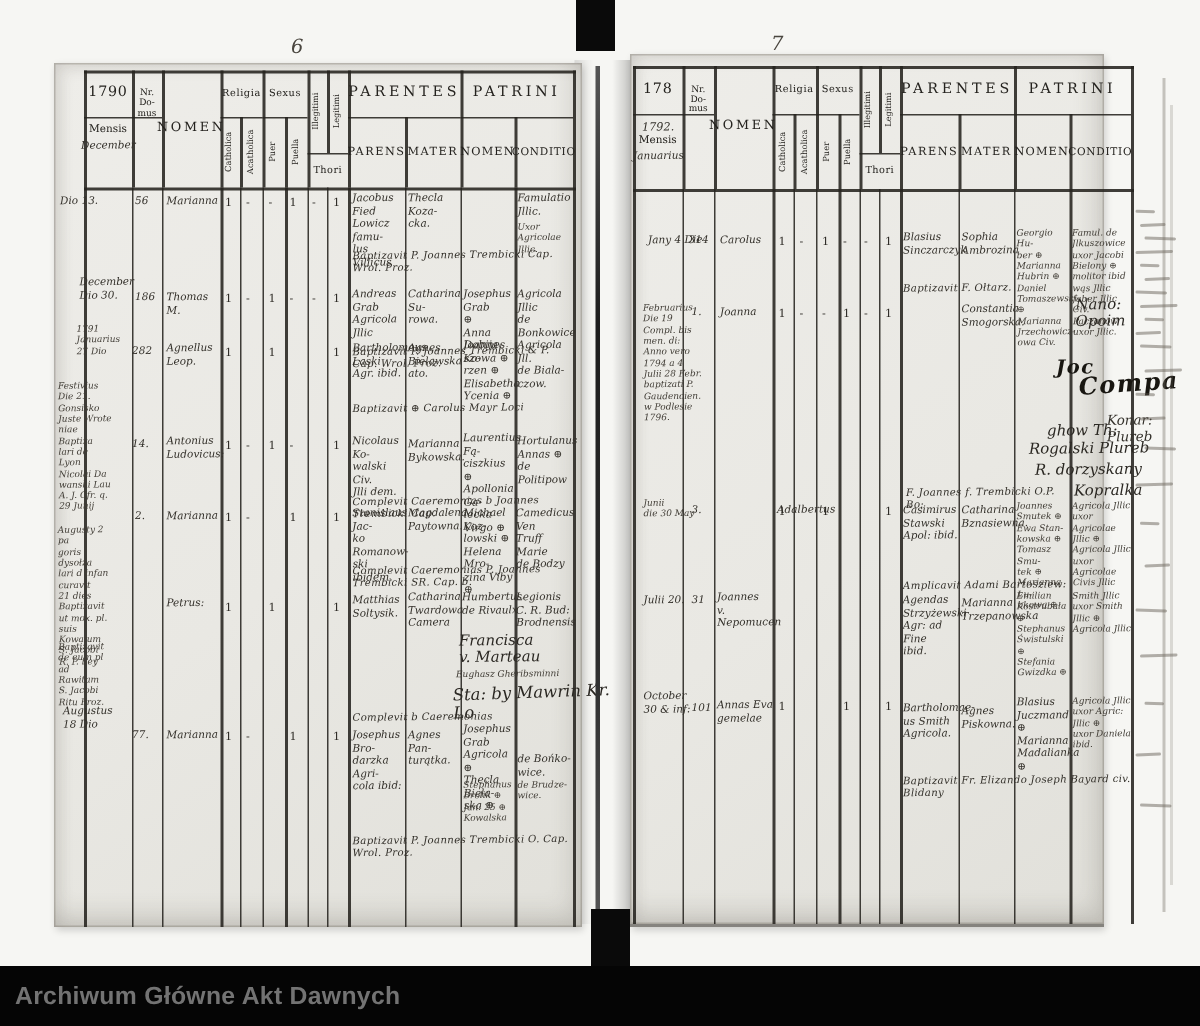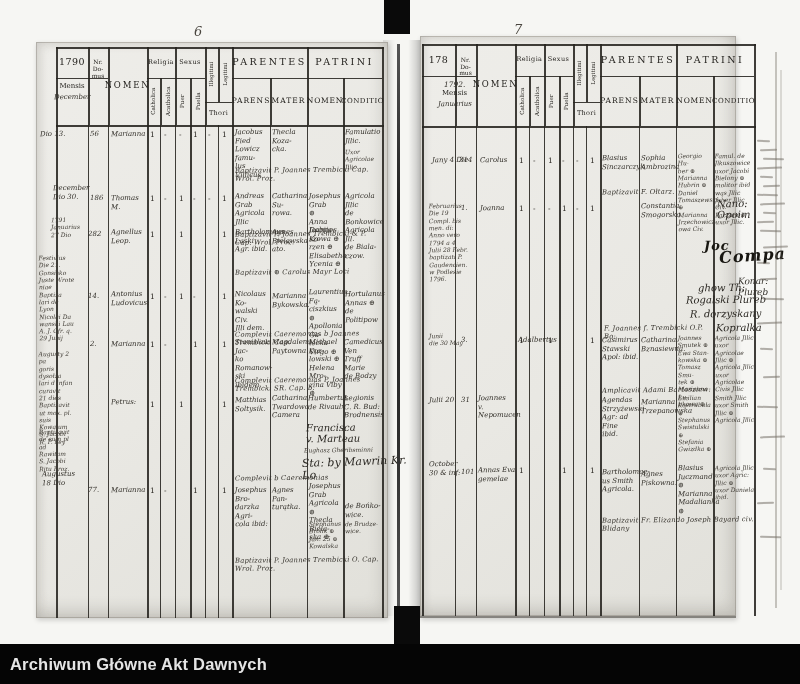--- a/index.html
+++ b/index.html
@@ -38,21 +38,21 @@
   #gutter-shade{position:absolute;left:383px;top:40px;width:42px;height:576px;
      background:linear-gradient(90deg,rgba(0,0,0,.10),rgba(0,0,0,0) 30%,rgba(0,0,0,0) 60%,rgba(0,0,0,.20) 88%,rgba(0,0,0,.04));}
   #gutter-line{position:absolute;left:397px;top:44px;width:3px;height:570px;
      background:linear-gradient(#555,#1d1d1d 30%,#2e2e2e 70%,#555);}
   .book-edge{position:absolute;width:2px;background:rgba(115,110,100,.38);}
   #book-edge-1{left:775px;top:52px;height:556px;}
   #book-edge-2{left:780px;top:70px;height:520px;background:rgba(115,110,100,.22);}
   
   #caption-bar{position:absolute;left:0;right:0;bottom:0;height:40px;background:#050505;}
   #caption-text{position:absolute;left:10px;top:0;height:40px;line-height:40px;
-     color:#e5e5e5;font-family:"Liberation Sans",sans-serif;font-weight:700;
+     color:#737373;font-family:"Liberation Sans",sans-serif;font-weight:700;
      font-size:16.5px;letter-spacing:.2px;}
 </style>
 </head>
 <body>
 
 <div id="root">
   <div id="gutter-shade"></div>
 
   <div id="page-left" class="page">
       <div class="tline" style="left: 20px; top: 5px; width: 328px; height: 2px;"></div>
@@ -332,21 +332,21 @@
       <div class="hcell rot" style="left: 139px; top: 40px; width: 14px; height: 50px; font-size: 5.6px;"><span>Puella</span></div>
       <div class="hcell rot" style="left: 153px; top: 8px; width: 13px; height: 58px; font-size: 5.4px;"><span>Illegitimi</span></div>
       <div class="hcell rot" style="left: 166px; top: 8px; width: 14px; height: 58px; font-size: 5.4px;"><span>Legitimi</span></div>
       <div class="hcell" style="left: 153px; top: 66px; width: 27px; height: 24px; font-size: 6.5px; letter-spacing: 0.3px;"><span>Thori</span></div>
       <div class="hcell" style="left: 180px; top: 8px; width: 76px; height: 32px; font-size: 9.5px; letter-spacing: 2.5px;"><span>PARENTES</span></div>
       <div class="hcell" style="left: 256px; top: 8px; width: 78px; height: 32px; font-size: 9.5px; letter-spacing: 2.5px;"><span>PATRINI</span></div>
       <div class="hcell" style="left: 180px; top: 40px; width: 39px; height: 50px; font-size: 7.5px; letter-spacing: 1px;"><span>PARENS</span></div>
       <div class="hcell" style="left: 219px; top: 40px; width: 37px; height: 50px; font-size: 7.5px; letter-spacing: 1px;"><span>MATER</span></div>
       <div class="hcell" style="left: 256px; top: 40px; width: 37px; height: 50px; font-size: 7.5px; letter-spacing: 0.8px;"><span>NOMEN</span></div>
       <div class="hcell" style="left: 293px; top: 40px; width: 41px; height: 50px; font-size: 7px; letter-spacing: 0.5px;"><span>CONDITIO</span></div>
-      <div class="hcell colstack" style="left: 2px; top: 40px; width: 33px; height: 50px; font-size: 7px; padding-left: 16px;"><span class="hw" style="position: static; font-size: 7.5px;">1792.</span><span>Mensis</span><span class="hw" style="position: static; font-size: 7px; margin-top: 3px;">Januarius</span></div>
+      <div class="hcell colstack" style="left: 2px; top: 40px; width: 33px; height: 50px; font-size: 7px;"><span class="hw" style="position: static; font-size: 7.5px;">1792.</span><span>Mensis</span><span class="hw" style="position: static; font-size: 7px; margin-top: 3px;">Januarius</span></div>
       <div class="hw" style="left: 12px; top: 120px; width: 40px;">Jany 4 Die</div>
       <div class="hw" style="left: 39px; top: 120px;">314</div>
       <div class="hw" style="left: 60px; top: 120px; width: 40px;">Carolus</div>
       <div class="hw mk" style="left: 99px; top: 120px;">1</div>
       <div class="hw mk" style="left: 113px; top: 120px;">-</div>
       <div class="hw mk" style="left: 128px; top: 120px;">1</div>
       <div class="hw mk" style="left: 142px; top: 120px;">-</div>
       <div class="hw mk" style="left: 156px; top: 120px;">-</div>
       <div class="hw mk" style="left: 170px; top: 120px;">1</div>
       <div class="hw" style="left: 182px; top: 118px; width: 36px;">Blasius

